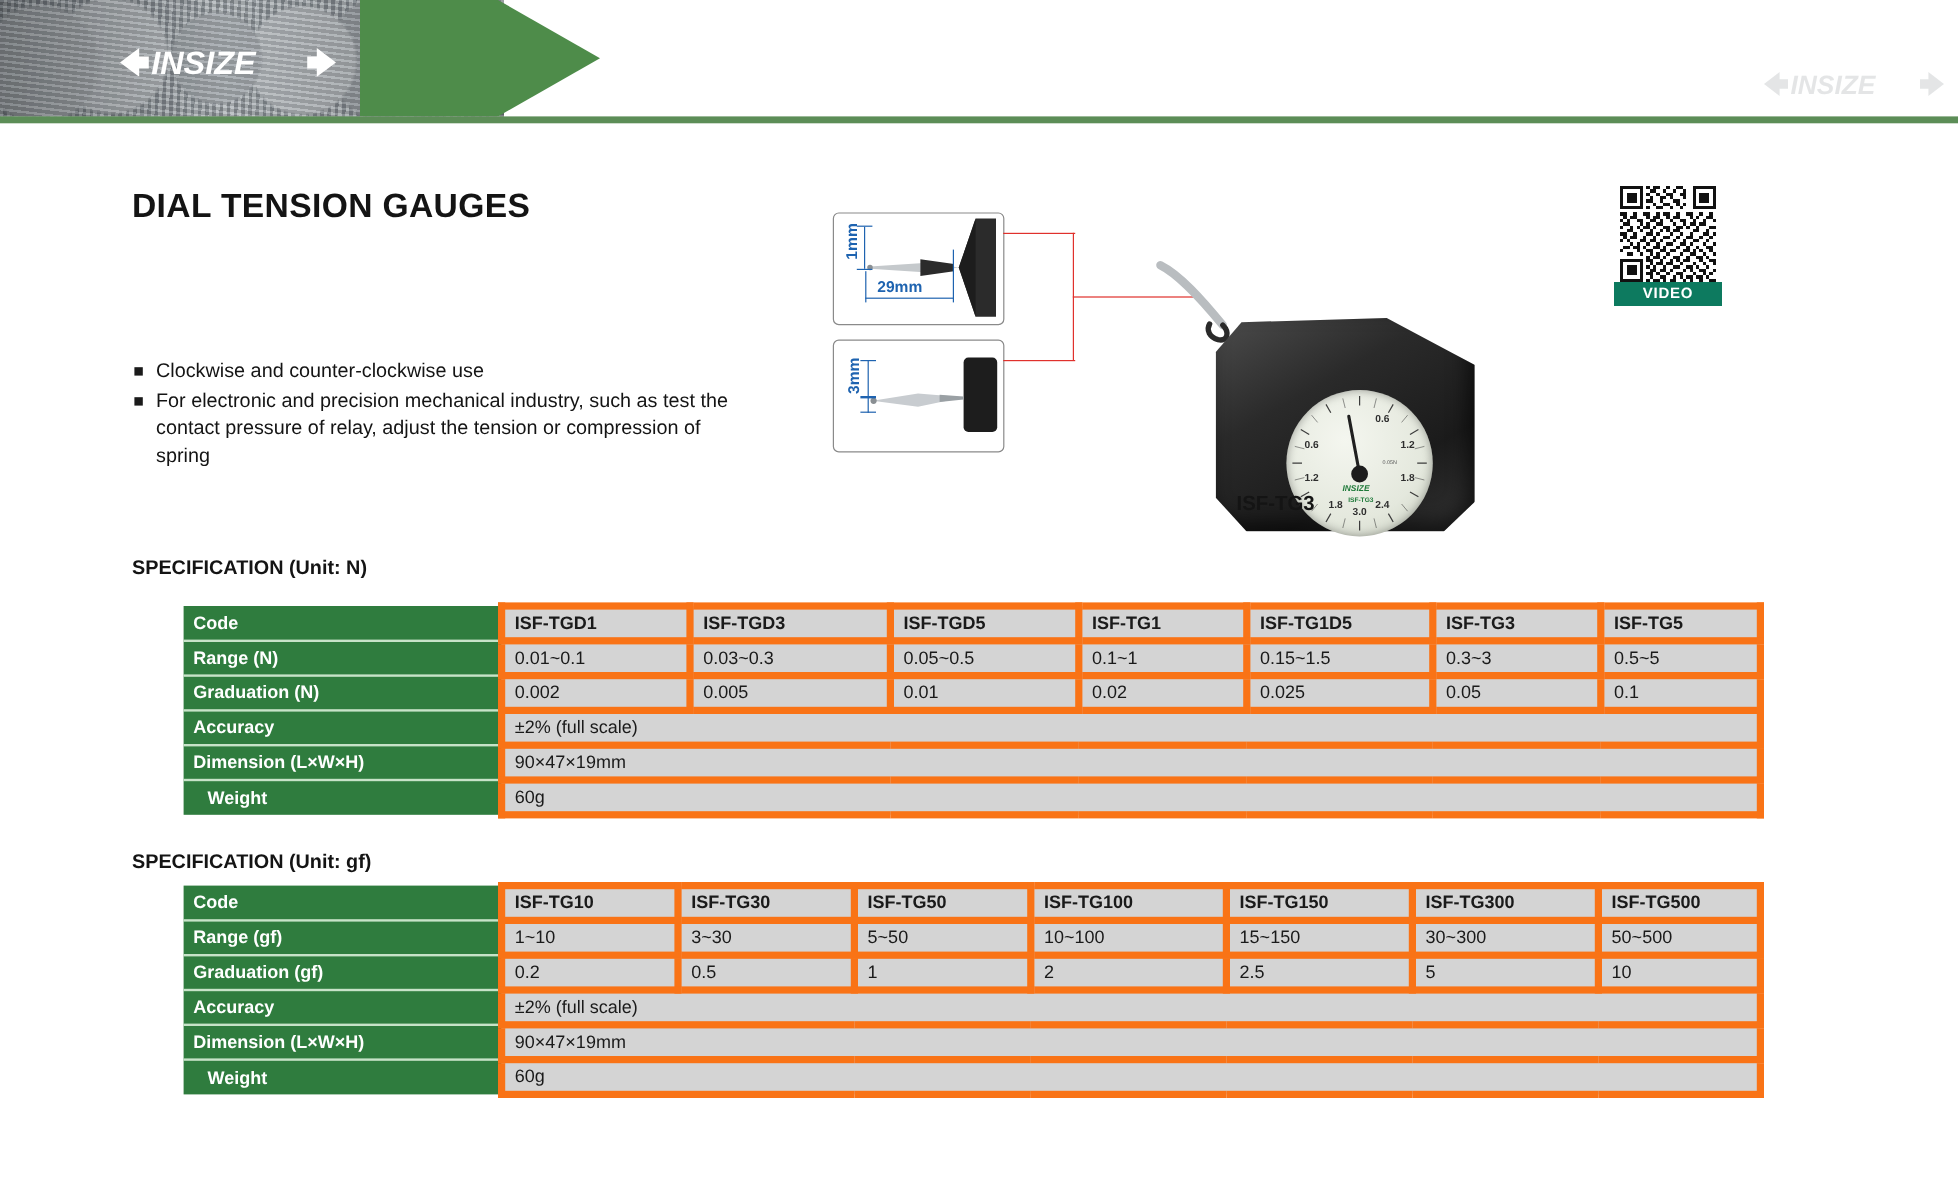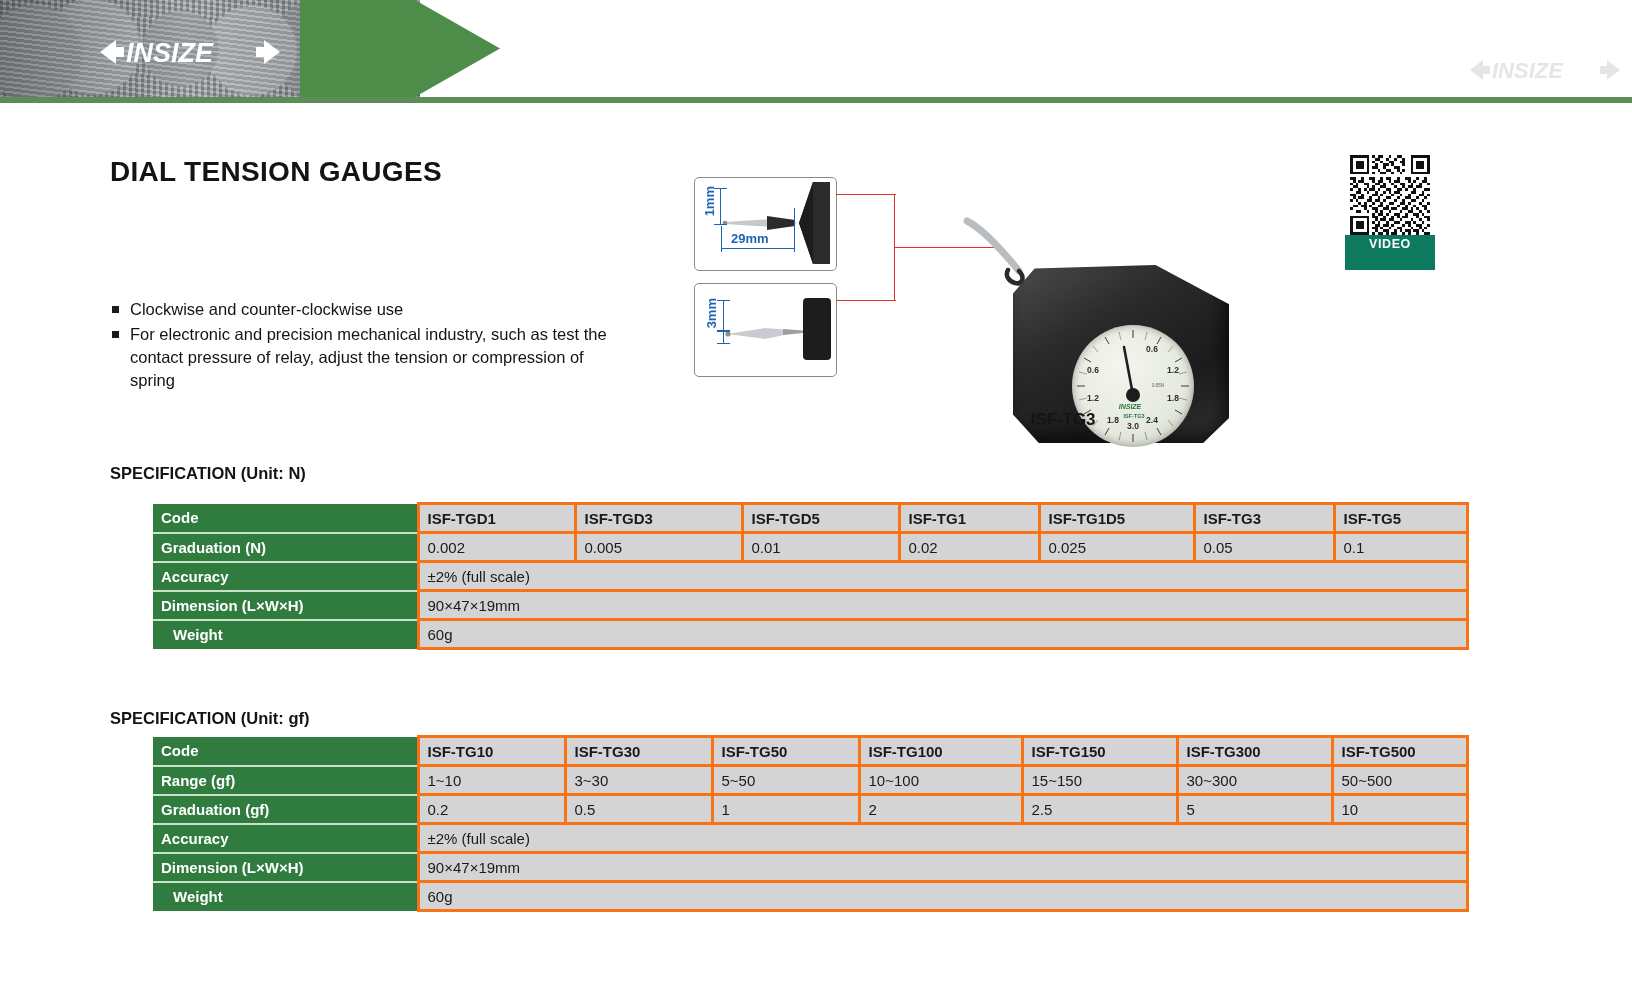--- a/index.html
+++ b/index.html
@@ -117,21 +117,21 @@
   .dial-face svg{ position:absolute; left:0; top:0; }
   .product-label {
     position:absolute; left:913px; top:410px; width:300px;
     text-align:center; font-size:17px; font-weight:bold; color:#141414;
   }
 
   
   .qr-wrap { position:absolute; left:1345px; top:155px; width:90px; height:98px; }
   .qr-code { width:90px; height:80px; display:block; }
   .video-badge {
-    width:90px; height:35px; background:#0d7a5f;
+    width:90px; height:20px; background:#0d7a5f;
     color:#ffffff; font-size:12.5px; font-weight:bold;
     letter-spacing:.6px; text-align:center; line-height:18px;
   }
 
   
   .spec-heading {
     position:absolute; font-size:16.5px; font-weight:bold; color:#141414;
   }
   #spec-heading-1 { left:110px; top:464px; }
   #spec-heading-2 { left:110px; top:709px; }
@@ -144,21 +144,21 @@
   #spec-table-2 { top:735px; }
 
   table.spec td { height:29px; padding:0 8px; font-size:15px; }
   table.spec td.rowhead {
     background:#2f7c3e; color:#ffffff; font-weight:bold;
     border-bottom:2px solid #c7e3c8; width:265px;
   }
   table.spec tr:last-child td.rowhead { border-bottom:none;padding-left:20px; }
   table.spec td.cell {
     background:#d4d4d4; color:#1a1a1a;
-    border:3px solid #f97316;
+    border:6px solid #f97316;
   }
   table.spec td.cell.head { font-weight:bold; }
 </style>
 </head>
 <body>
 
 <div class="header">
   <div class="header-photo"></div>
   <div class="header-green"></div>
 
@@ -542,20 +542,30 @@
         <td class="rowhead">Code</td>
         <td class="cell head">ISF-TGD1</td>
         <td class="cell head">ISF-TGD3</td>
         <td class="cell head">ISF-TGD5</td>
         <td class="cell head">ISF-TG1</td>
         <td class="cell head">ISF-TG1D5</td>
         <td class="cell head">ISF-TG3</td>
         <td class="cell head">ISF-TG5</td>
       </tr>
       <tr>
+        <td class="rowhead">Range (N)</td>
+        <td class="cell">0.01~0.1</td>
+        <td class="cell">0.03~0.3</td>
+        <td class="cell">0.05~0.5</td>
+        <td class="cell">0.1~1</td>
+        <td class="cell">0.15~1.5</td>
+        <td class="cell">0.3~3</td>
+        <td class="cell">0.5~5</td>
+      </tr>
+      <tr>
         <td class="rowhead">Graduation (N)</td>
         <td class="cell">0.002</td>
         <td class="cell">0.005</td>
         <td class="cell">0.01</td>
         <td class="cell">0.02</td>
         <td class="cell">0.025</td>
         <td class="cell">0.05</td>
         <td class="cell">0.1</td>
       </tr>
       <tr>

